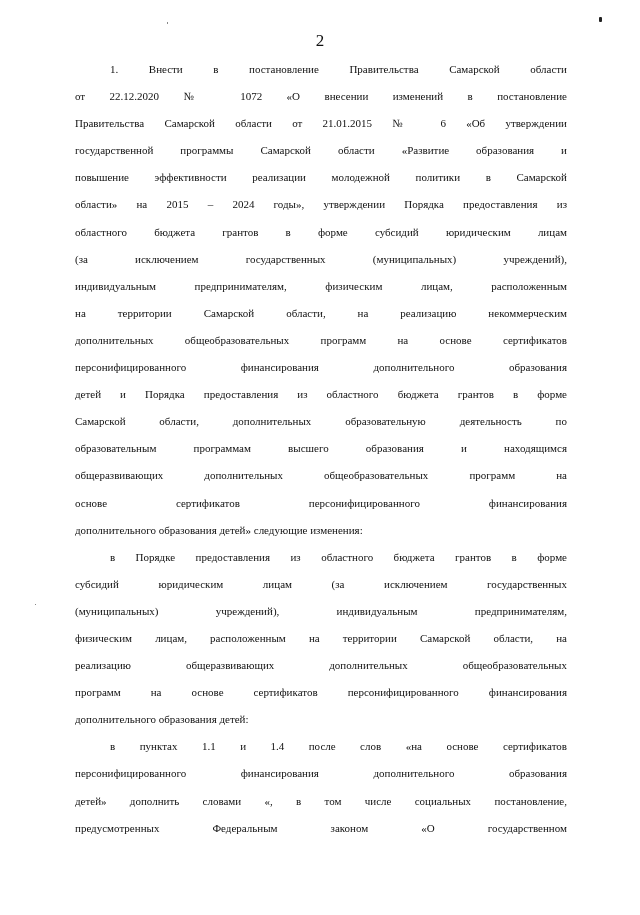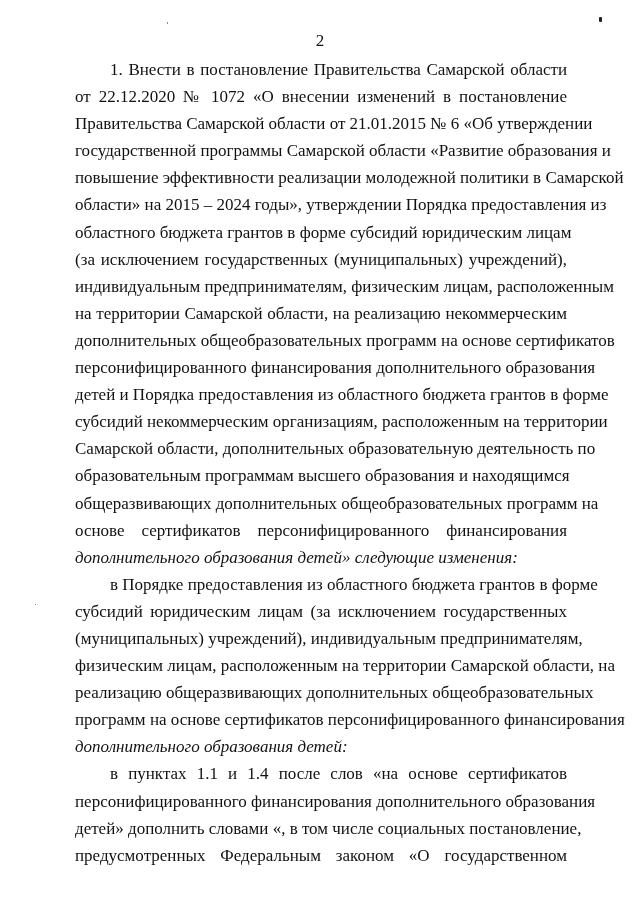--- a/index.html
+++ b/index.html
@@ -8,24 +8,24 @@
       position: absolute; left: 0; top: 0; width: 640px; height: 915px;
       background: #ffffff; color: #111111;
       font-family: "Liberation Serif", "DejaVu Serif", serif;
     }
     .page-number {
       position: absolute; top: 31px; left: 0; width: 640px;
       text-align: center; font-size: 17px; line-height: 20px;
     }
     .body-text { position: absolute; left: 75px; top: 56px; width: 492px; }
     .line {
-      display: block; height: 27.1px; line-height: 27.1px; font-size: 17px;
+      display: block; height: 27.1px; line-height: 27.1px; font-size: 11px;
       white-space: nowrap; text-align: justify; text-align-last: justify;
     }
-    .line.last { text-align-last: left; font-style: italic; }
+    .line.last { text-align-last: left; }
     .line.indent { padding-left: 35px; }
     .mark { position: absolute; background: #222; }
     .arrow-mark { right: 38px; top: 17px; width: 3px; height: 5px; border-radius: 1px; }
     .dot-top { left: 167px; top: 22px; width: 1px; height: 2px; background: #888; }
     .dot-left { left: 35px; top: 604px; width: 1px; height: 1px; background: #888; }
   </style>
 </head>
 <body>
 
 <div class="page">
@@ -43,21 +43,20 @@
         <span class="line">государственной программы Самарской области «Развитие образования и</span>
         <span class="line">повышение эффективности реализации молодежной политики в Самарской</span>
         <span class="line">области» на 2015 – 2024 годы», утверждении Порядка предоставления из</span>
         <span class="line">областного бюджета грантов в форме субсидий юридическим лицам</span>
         <span class="line">(за исключением государственных (муниципальных) учреждений),</span>
         <span class="line">индивидуальным предпринимателям, физическим лицам, расположенным</span>
         <span class="line">на территории Самарской области, на реализацию некоммерческим</span>
         <span class="line">дополнительных общеобразовательных программ на основе сертификатов</span>
         <span class="line">персонифицированного финансирования дополнительного образования</span>
         <span class="line">детей и Порядка предоставления из областного бюджета грантов в форме</span>
-        <span class="line">субсидий некоммерческим организациям, расположенным на территории</span>
         <span class="line">Самарской области, дополнительных образовательную деятельность по</span>
         <span class="line">образовательным программам высшего образования и находящимся</span>
         <span class="line">общеразвивающих дополнительных общеобразовательных программ на</span>
         <span class="line">основе сертификатов персонифицированного финансирования</span>
         <span class="line last">дополнительного образования детей» следующие изменения:</span>
       </div>
       <div>
         <span class="line indent">в Порядке предоставления из областного бюджета грантов в форме</span>
         <span class="line">субсидий юридическим лицам (за исключением государственных</span>
         <span class="line">(муниципальных) учреждений), индивидуальным предпринимателям,</span>

